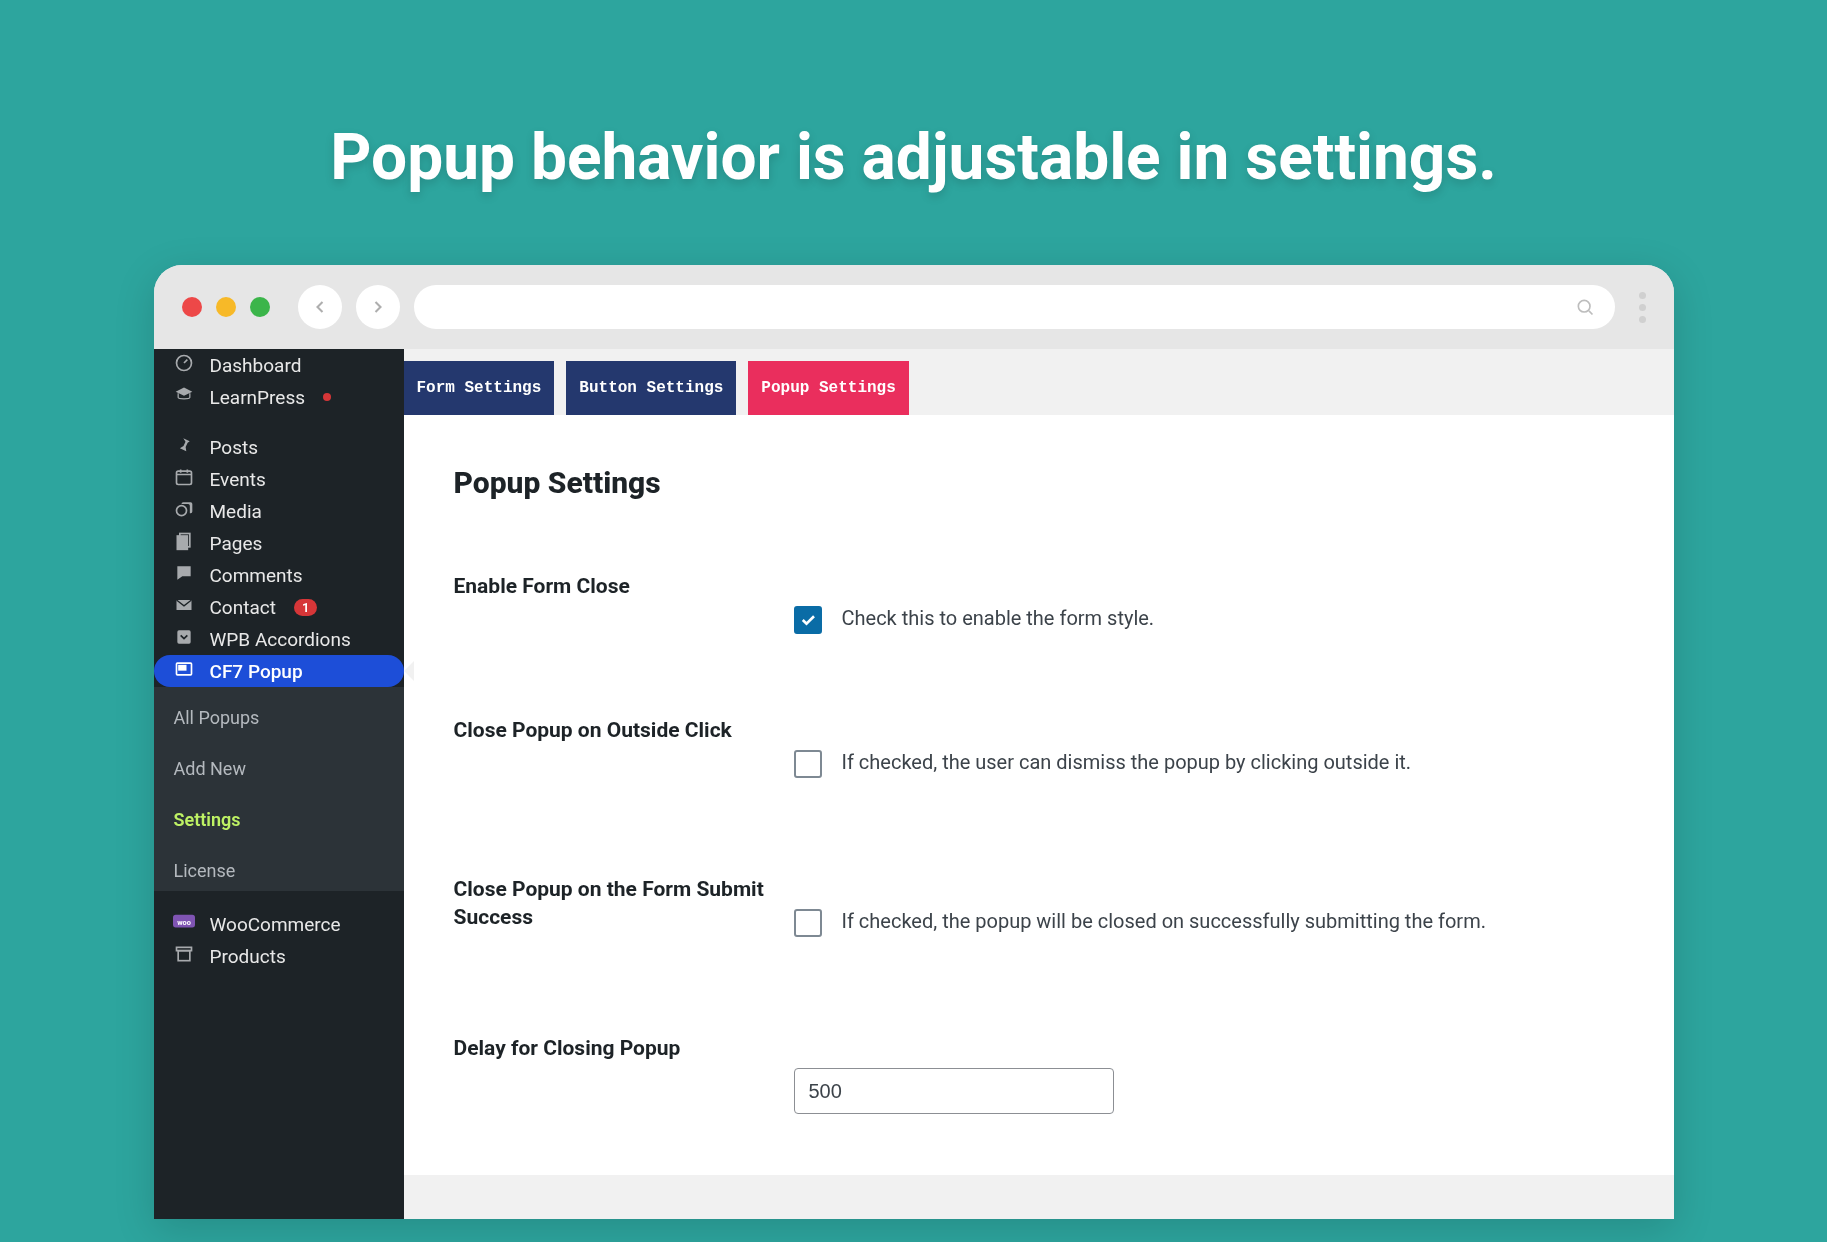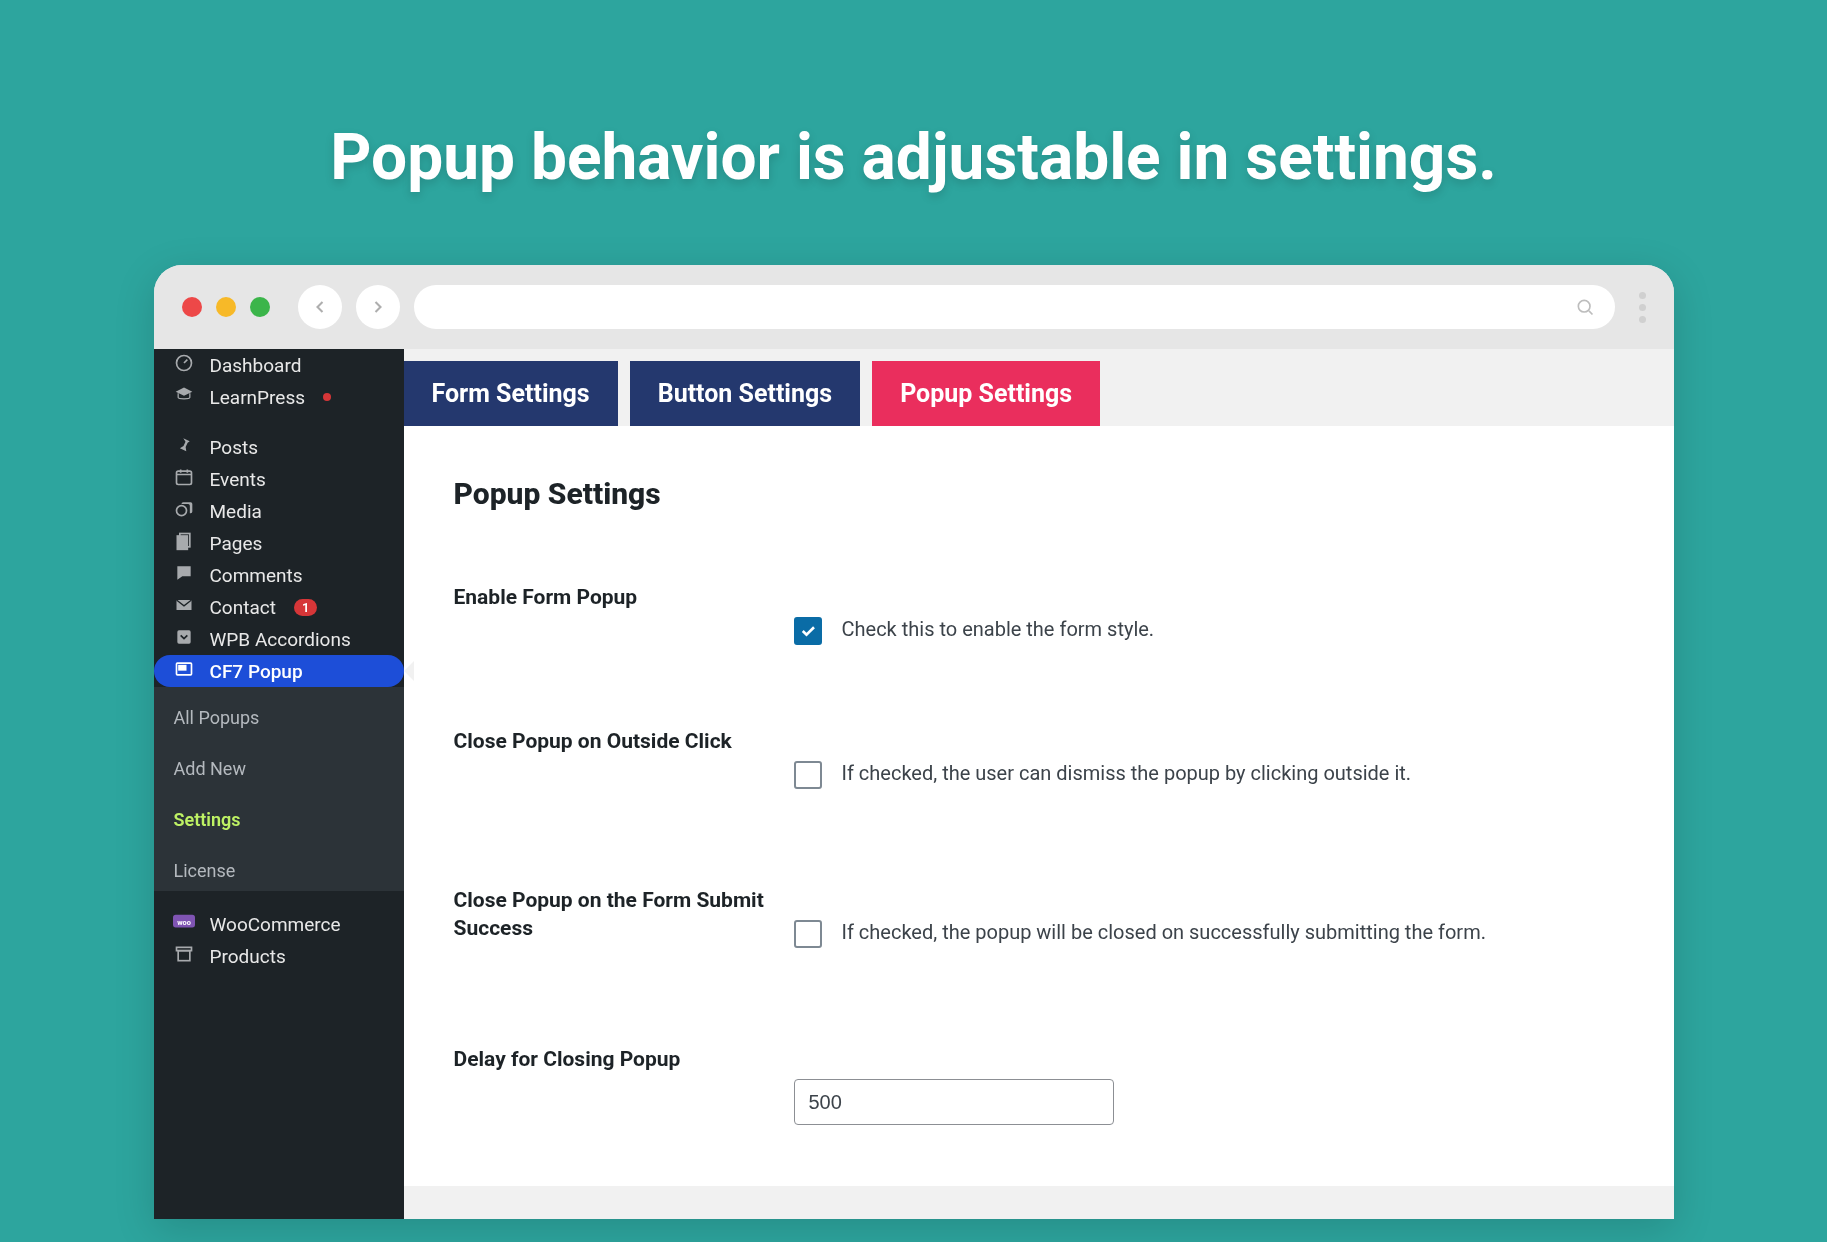--- a/index.html
+++ b/index.html
@@ -77,21 +77,21 @@
   }
   .update-dot { width: 8px; height: 8px; background: #d63638; border-radius: 50%; display:inline-block; margin-left:4px;}
   .submenu { background: #2c3338; }
   .sub-item { padding: 20px 18px 10px 20px; color: #b4b9be; font-size: 18px; cursor: pointer; }
   .sub-item.current { color: #bef264; font-weight: 600; }
 
   .main { flex: 1; background: #f1f1f1; }
   .tab-bar { display: flex; gap: 12px; padding: 12px 0 0 0; background: #f1f1f1; }
   .tab {
     background: #24386e; color: #fff; font-weight: 700;
-    padding: 18px 28px; font-size: 25px; cursor: pointer;
+    padding: 18px 13px; font-size: 16px; cursor: pointer; font-family: Liberation Mono, monospace;
   }
   .tab.active { background: #ea2e5d; }
 
   .panel { background: #fff; margin: 0; padding: 50px 50px 0 50px; min-height: 760px; }
   .panel h2 { font-size: 30px; font-weight: 800; color: #1d2327; margin-bottom: 70px; }
   .form-row {
     display: flex; align-items: flex-start; margin-bottom: 95px;
   }
   .form-row.tight { margin-bottom: 80px; }
   .row-label {
@@ -249,21 +249,21 @@
       <div class="tab-bar">
         <div class="tab">Form Settings</div>
         <div class="tab">Button Settings</div>
         <div class="tab active">Popup Settings</div>
       </div>
 
       <div class="panel">
         <h2>Popup Settings</h2>
 
         <div class="form-row tight">
-          <div class="row-label">Enable Form Popup</div>
+          <div class="row-label">Enable Form Close</div>
           <div class="row-control">
             <div class="checkbox checked">
               <svg viewBox="0 0 24 24" fill="none" stroke="#fff" stroke-width="3.5">
                   <path d="M5 12l5 5L20 7"></path>
                 </svg>
             </div>
             <div class="desc">Check this to enable the form style.</div>
           </div>
         </div>
 

